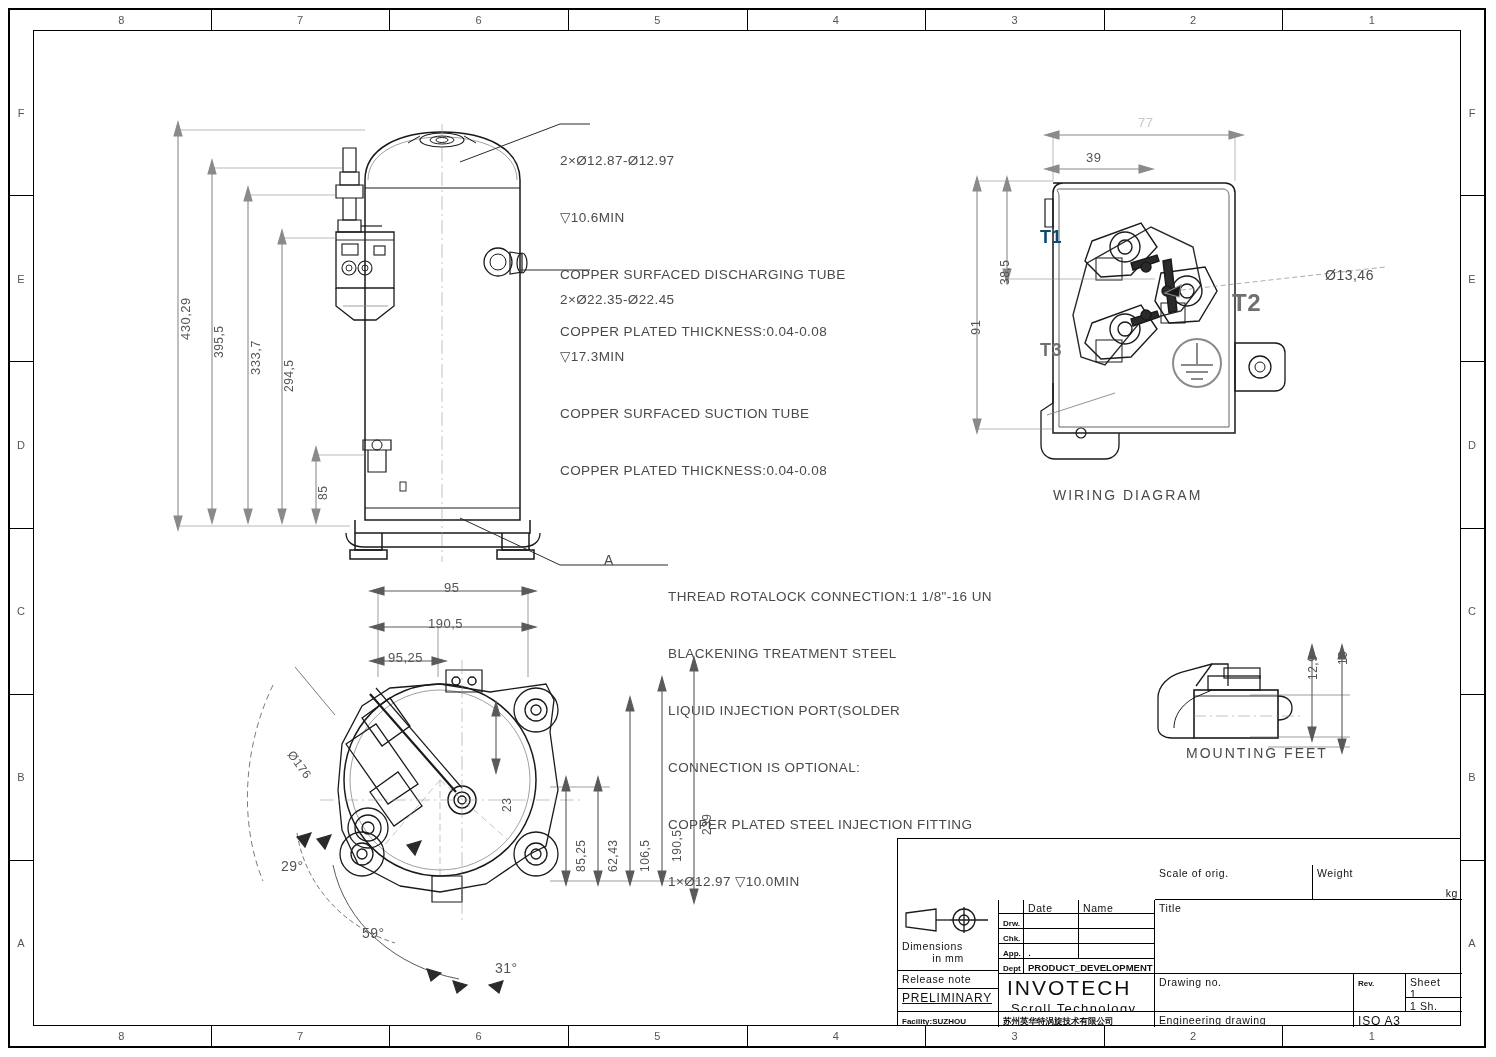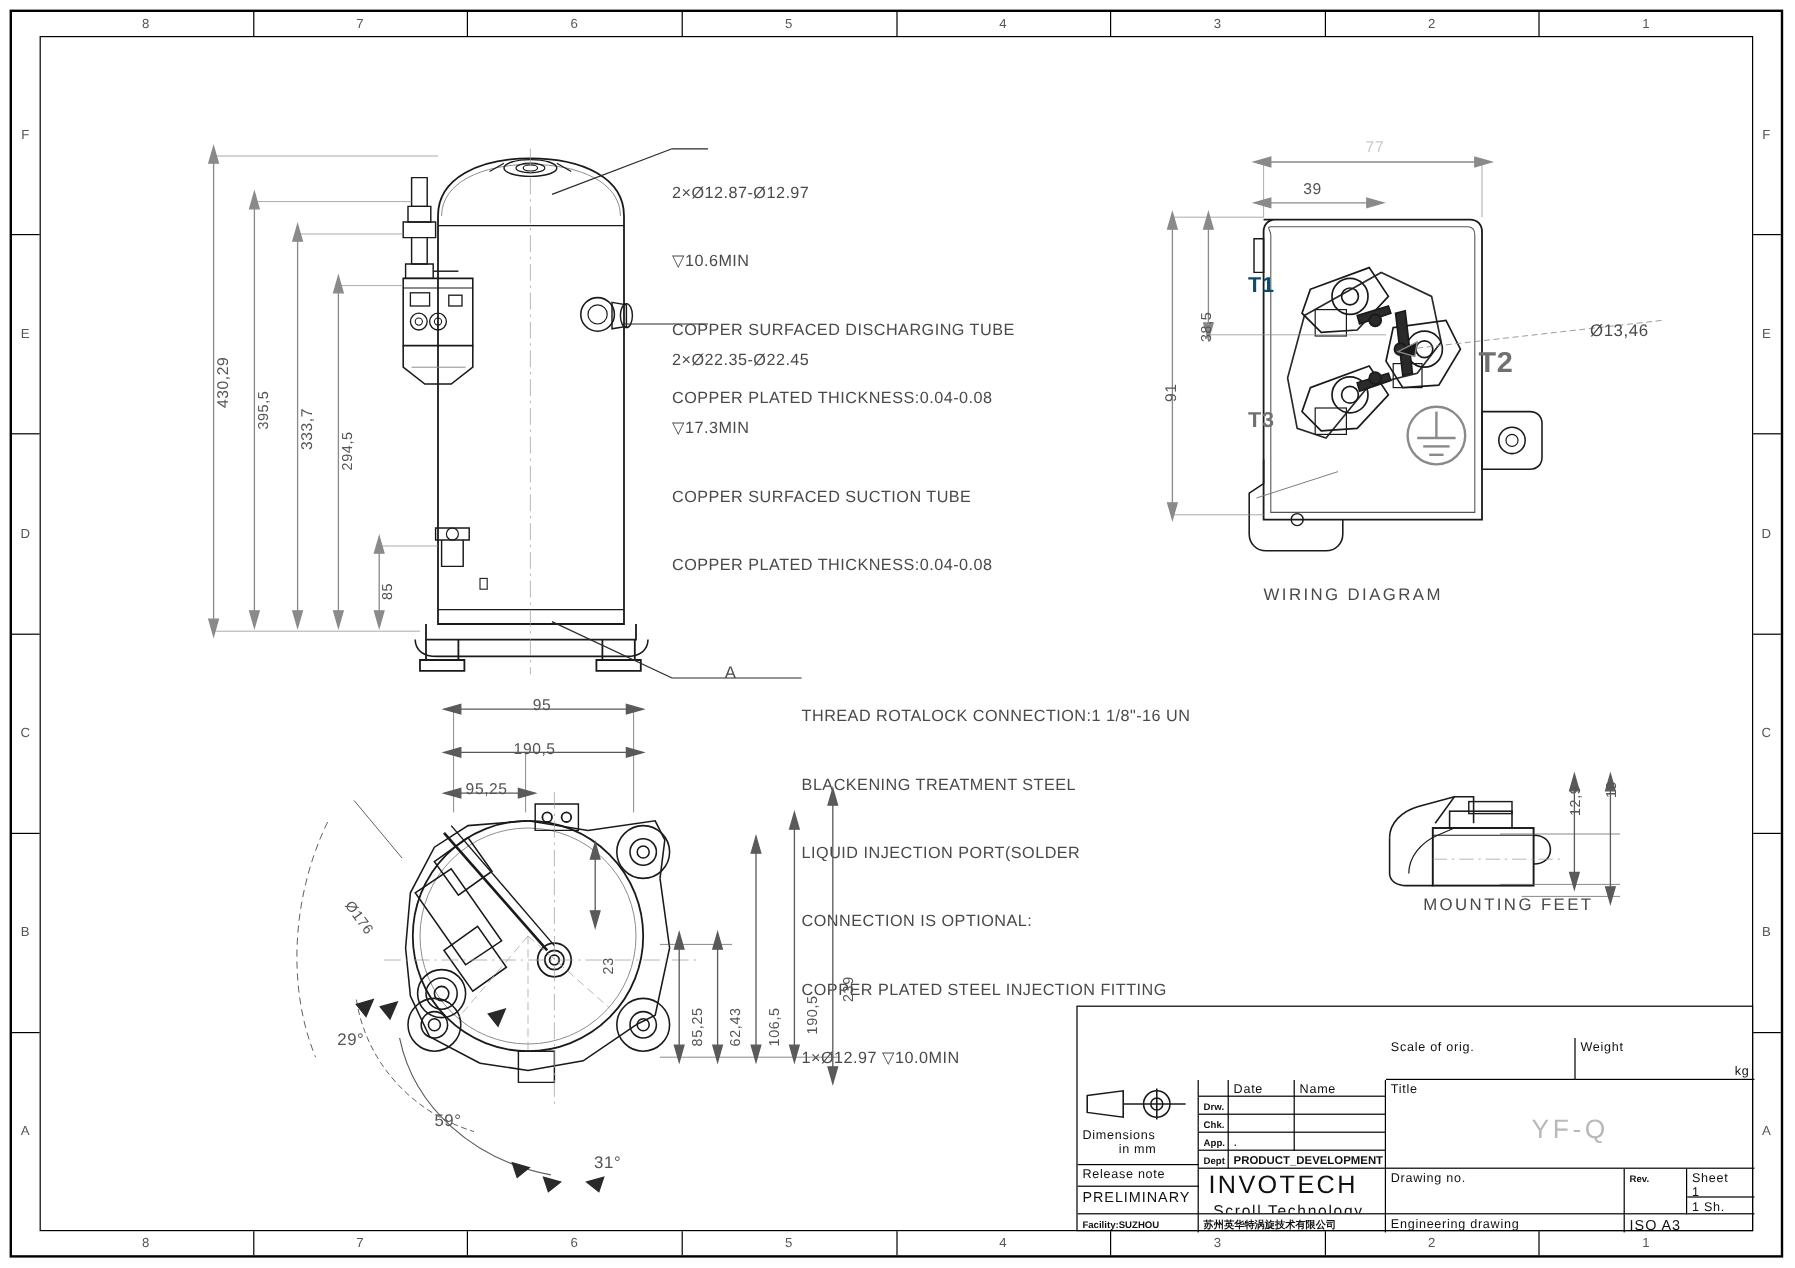--- a/index.html
+++ b/index.html
@@ -528,21 +528,21 @@
 
     <div class="tb-cell" style="left:0;top:99px;width:101px;height:33px;">
       <div class="tb-lbl">Dimensions</div>
       <div class="tb-lbl" style="text-align:center;">in mm</div>
     </div>
 
     <div class="tb-cell" style="left:0;top:132px;width:101px;height:18px;">
       <div class="tb-lbl">Release note</div>
     </div>
     <div class="tb-cell" style="left:0;top:150px;width:101px;height:23px;">
-      <div class="tb-mid" style="font-size:12px;">PRELIMINARY</div>
+      <div class="tb-mid" style="font-size:12px;text-decoration:underline;">PRELIMINARY</div>
     </div>
 
     <div class="tb-cell" style="left:101px;top:61px;width:25px;height:14px;"></div>
     <div class="tb-cell" style="left:126px;top:61px;width:55px;height:14px;">
       <span class="tb-lbl">Date</span>
     </div>
     <div class="tb-cell" style="left:181px;top:61px;width:76px;height:14px;">
       <span class="tb-lbl">Name</span>
     </div>
 
@@ -571,21 +571,20 @@
       <span class="tb-tiny" style="font-size:9.5px;font-weight:bold;">PRODUCT_DEVELOPMENT</span>
     </div>
 
     <div class="tb-cell" style="left:101px;top:135px;width:156px;height:38px;">
       <div class="tb-brand" style="margin-left:4px;">INVOTECH</div>
       <div class="tb-sub" style="margin-left:8px;margin-top:1px;">Scroll Technology</div>
     </div>
 
     <div class="tb-cell" style="left:257px;top:61px;width:307px;height:74px;border-right:none;">
       <span class="tb-lbl">Title</span>
-      <div class="faint" style="font-size:22px;text-align:center;margin-top:14px;letter-spacing:3px;">YF-Q</div>
     </div>
 
     <div class="tb-cell" style="left:257px;top:135px;width:199px;height:38px;">
       <span class="tb-lbl">Drawing no.</span>
       <div></div>
     </div>
     <div class="tb-cell" style="left:456px;top:135px;width:52px;height:38px;">
       <span class="tb-tiny" style="font-weight:bold;">Rev.</span>
     </div>
     <div class="tb-cell" style="left:508px;top:135px;width:56px;height:24px;border-right:none;">

